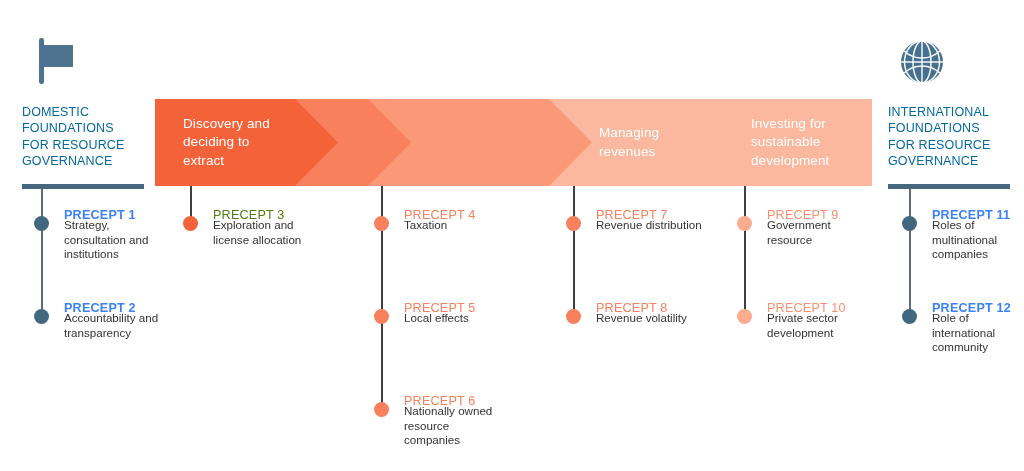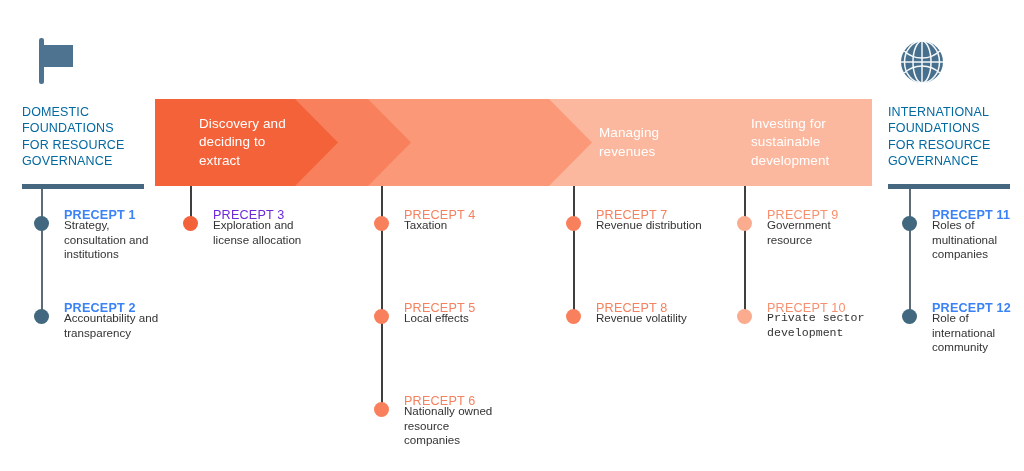--- a/index.html
+++ b/index.html
@@ -75,21 +75,21 @@
   .chev-label {
     color: #ffffff;
     font-size: 13.5px;
     line-height: 18.5px;
     letter-spacing: 0.1px;
     padding-left: 44px;
     position: relative;
     z-index: 3;
     white-space: pre-line;
   }
-  .chevron.first .chev-label { padding-left: 44px; }
+  .chevron.first .chev-label { padding-left: 28px; }
 
   
   .stem {
     position: absolute;
     width: 1.6px;
     background: #3f3f3f;
   }
   .stem.blue { background: #5b6b77; }
 
   
@@ -116,21 +116,21 @@
   .precept .p-desc {
     position: absolute;
     left: 23px;
     top: 2px;
     width: 135px;
     font-size: 11.6px;
     line-height: 14.6px;
     color: #333333;
   }
   .precept.blue .p-title { color: #3b82f6; font-weight: bold; }
-  .precept.orange .p-title { color: #6d28d9; text-align: center; }
+  .precept.orange .p-title { color: #4d7c0f; text-align: center; }
   .precept.salmon .p-title { color: #f4815f; }
   .precept.peach .p-title { color: #f79070; }
 </style>
 </head>
 <body>
 
 <div id="canvas">
 
   <div id="chevron-band">
     <svg width="717" height="87" viewBox="0 0 717 87" style="position:absolute;left:0;top:0;">
@@ -259,21 +259,21 @@
   <div class="precept peach" style="left:744px; top:216px;">
     <span class="dot" style="background:#fbab8e;"></span>
     <div class="p-title">PRECEPT 9</div>
     <div class="p-desc" style="white-space: pre-line;">Government
 resource</div>
   </div>
 
   <div class="precept peach" style="left:744px; top:309px;">
     <span class="dot" style="background:#fbab8e;"></span>
     <div class="p-title">PRECEPT 10</div>
-    <div class="p-desc" style="white-space: pre-line; font-family: Liberation Mono, monospace;">Private sector
+    <div class="p-desc" style="white-space: pre-line;">Private sector
 development</div>
   </div>
 
   <div class="precept blue" style="left:909px; top:216px;">
     <span class="dot" style="background:#42687f;"></span>
     <div class="p-title">PRECEPT 11</div>
     <div class="p-desc" style="white-space: pre-line;">Roles of
 multinational
 companies</div>
   </div>

